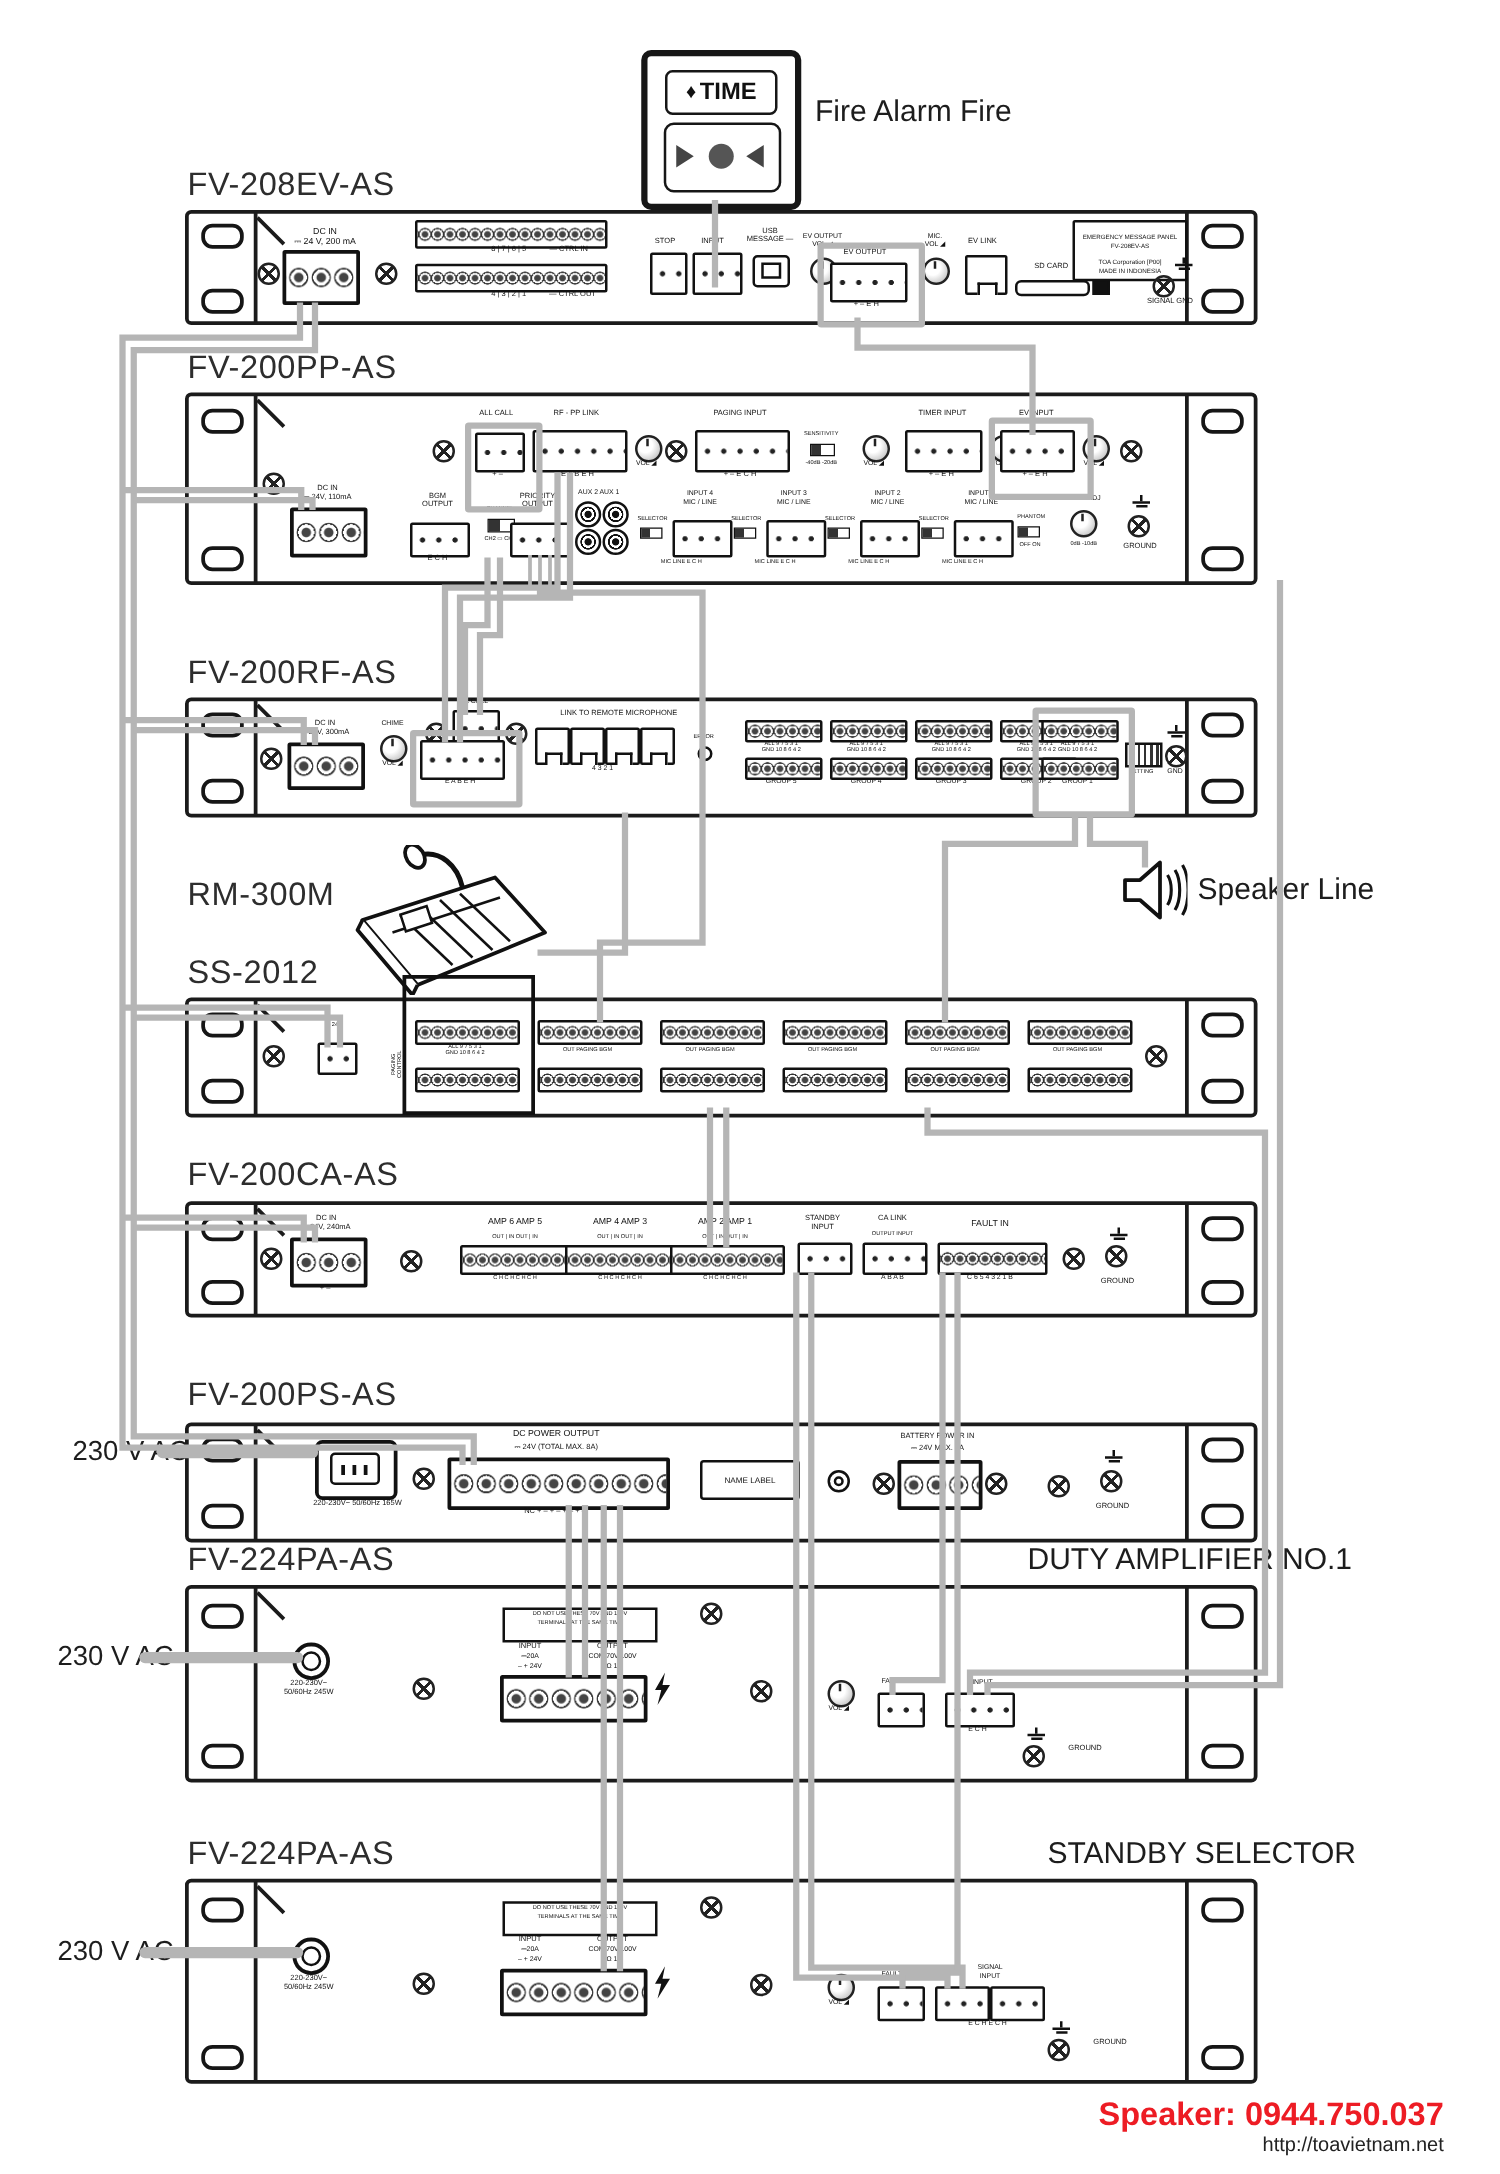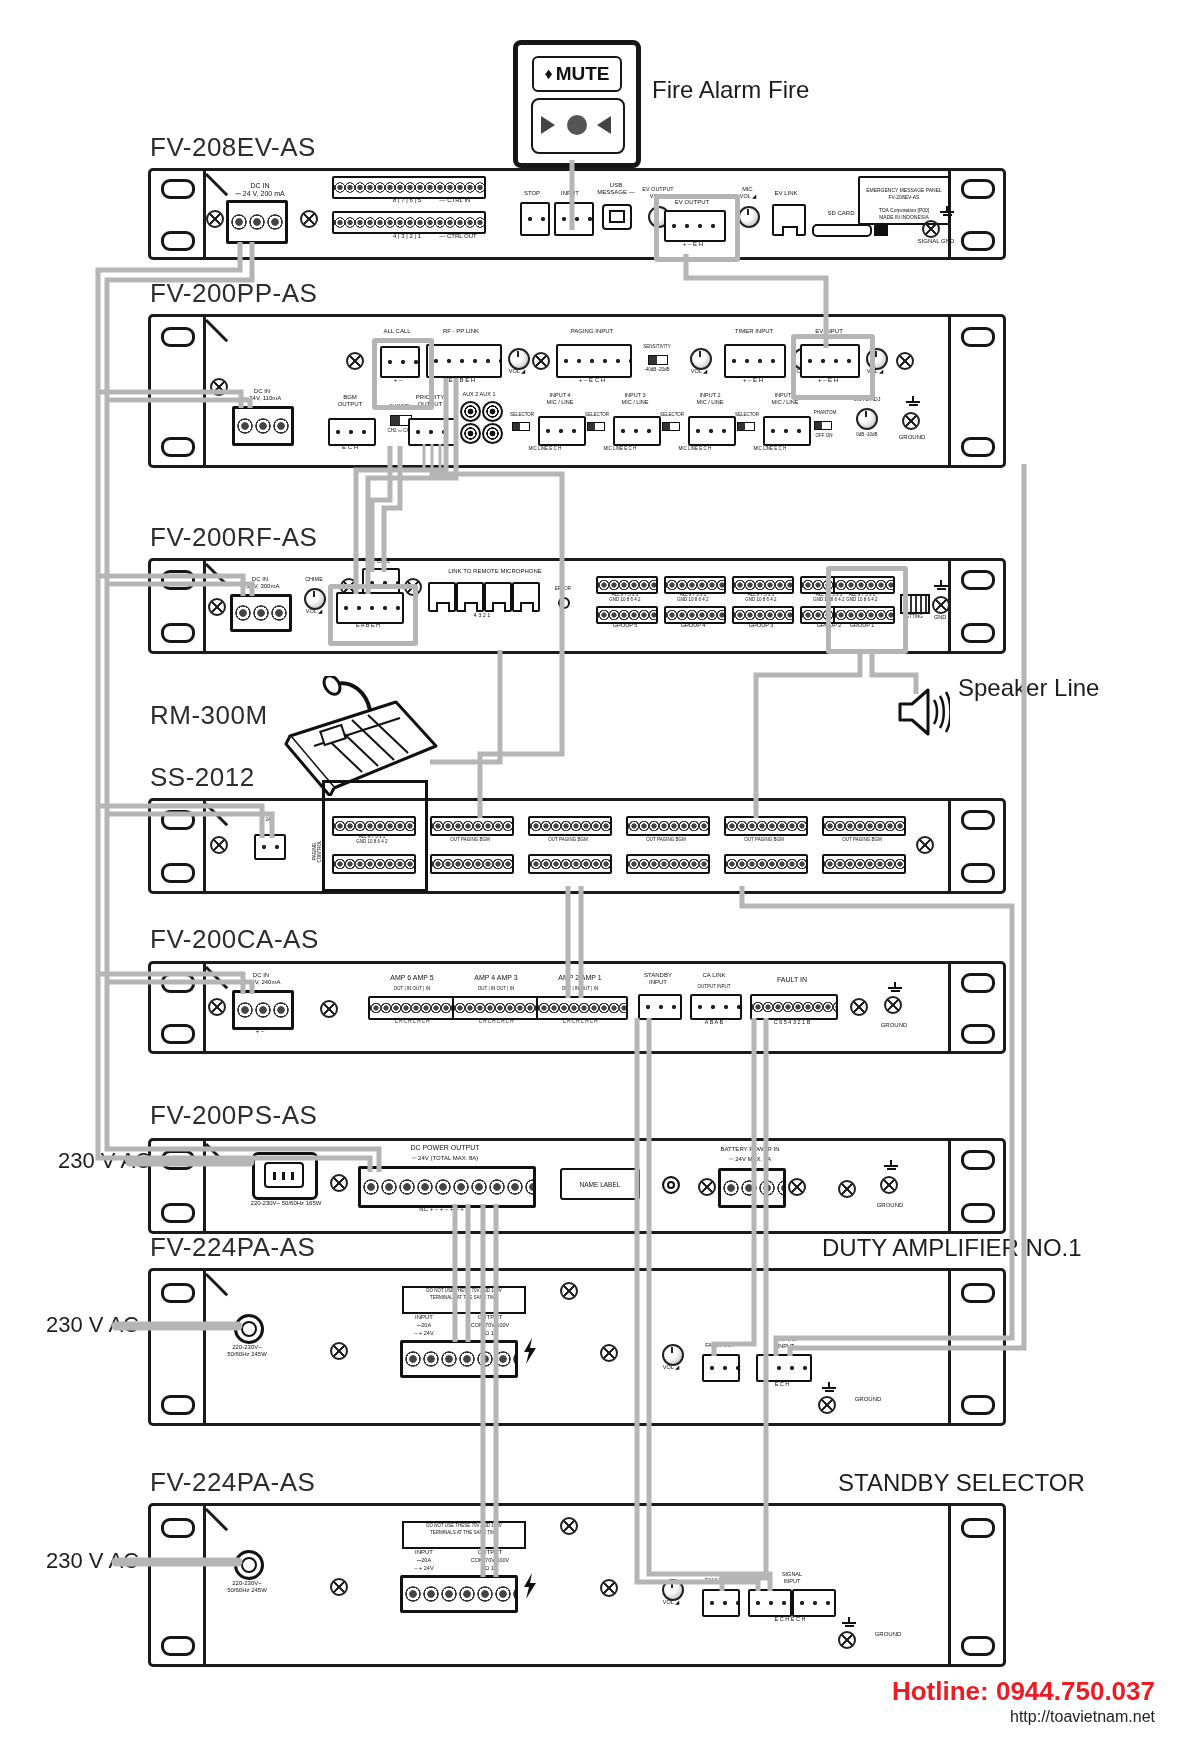--- a/index.html
+++ b/index.html
@@ -69,21 +69,21 @@
   .foot-url{position:absolute;right:45px;top:1708px;font-size:16px;color:#222;white-space:nowrap}
 </style>
 </head>
 <body>
 
 <div id="canvas">
 
   <div class="firebox" style="left:513px;top:40px;width:118px;height:118px">
     <div class="firebadge" style="left:14px;top:11px;width:86px;height:32px">
       <span class="flame">♦</span>
-        <span>MUTE</span>
+        <span>TIME</span>
     </div>
     <div class="firebtn" style="left:13px;top:53px;width:90px;height:52px">
       <div class="abs" style="left:8px;top:16px">
           <div class="tri-r"></div>
         </div>
       <div class="abs" style="left:34px;top:15px">
           <div class="dot"></div>
         </div>
       <div class="abs" style="left:64px;top:16px">
           <div class="tri-l"></div>
@@ -308,21 +308,21 @@
     <path d="M120,34 C116,16 102,4 86,8" fill="none" stroke="#111" stroke-width="4"></path>
     <ellipse cx="82" cy="9" rx="7" ry="10" fill="#fff" stroke="#111" stroke-width="3" transform="rotate(-32 82 9)"></ellipse>
   </svg>
 
   <svg class="abs" style="left:896px;top:686px" width="54" height="54" viewBox="0 0 54 54">
     <path d="M4,18 L16,18 L32,4 L32,48 L16,34 L4,34 Z" fill="#fff" stroke="#111" stroke-width="3" stroke-linejoin="round"></path>
     <path d="M38,14 C42,20 42,32 38,38" fill="none" stroke="#111" stroke-width="2.5"></path>
     <path d="M44,10 C49,18 49,34 44,42" fill="none" stroke="#111" stroke-width="2.5"></path>
     <path d="M50,6 C56,16 56,36 50,46" fill="none" stroke="#111" stroke-width="2.5"></path>
   </svg>
-  <div class="rtitle" style="left:958px;top:674px">Speaker Line</div>
+  <div class="rtitle" style="left:958px;top:698px">Speaker Line</div>
 
   <div class="ptitle" style="left:150px;top:762px">SS-2012</div>
   <div class="panel" style="left:148px;top:798px;width:852px;height:90px">
     <div class="earL"></div>
       <div class="earR"></div>
     <div class="diag" style="left:56px;top:2px"></div>
     <div class="slot" style="left:10px;top:9px"></div>
       <div class="slot" style="left:10px;top:62px"></div>
     <div class="slot" style="left:810px;top:9px"></div>
       <div class="slot" style="left:810px;top:62px"></div>
@@ -552,18 +552,18 @@
   </svg>
 
   <div class="hl" style="left:654px;top:194px;width:76px;height:58px"></div>
   <div class="hl" style="left:791px;top:334px;width:74px;height:56px"></div>
   <div class="hl" style="left:372px;top:338px;width:52px;height:62px"></div>
   <div class="hl" style="left:328px;top:584px;width:80px;height:52px"></div>
   <div class="hl" style="left:826px;top:566px;width:72px;height:78px"></div>
   <div class="blk" style="left:322px;top:780px;width:100px;height:106px"></div>
 
   <div class="foot-hot">
-    <span>Hotline:</span>
+    <span>Speaker:</span>
     <span>0944.750.037</span>
   </div>
   <div class="foot-url">http://toavietnam.net</div>
 
 </div>
 
 </body></html>

